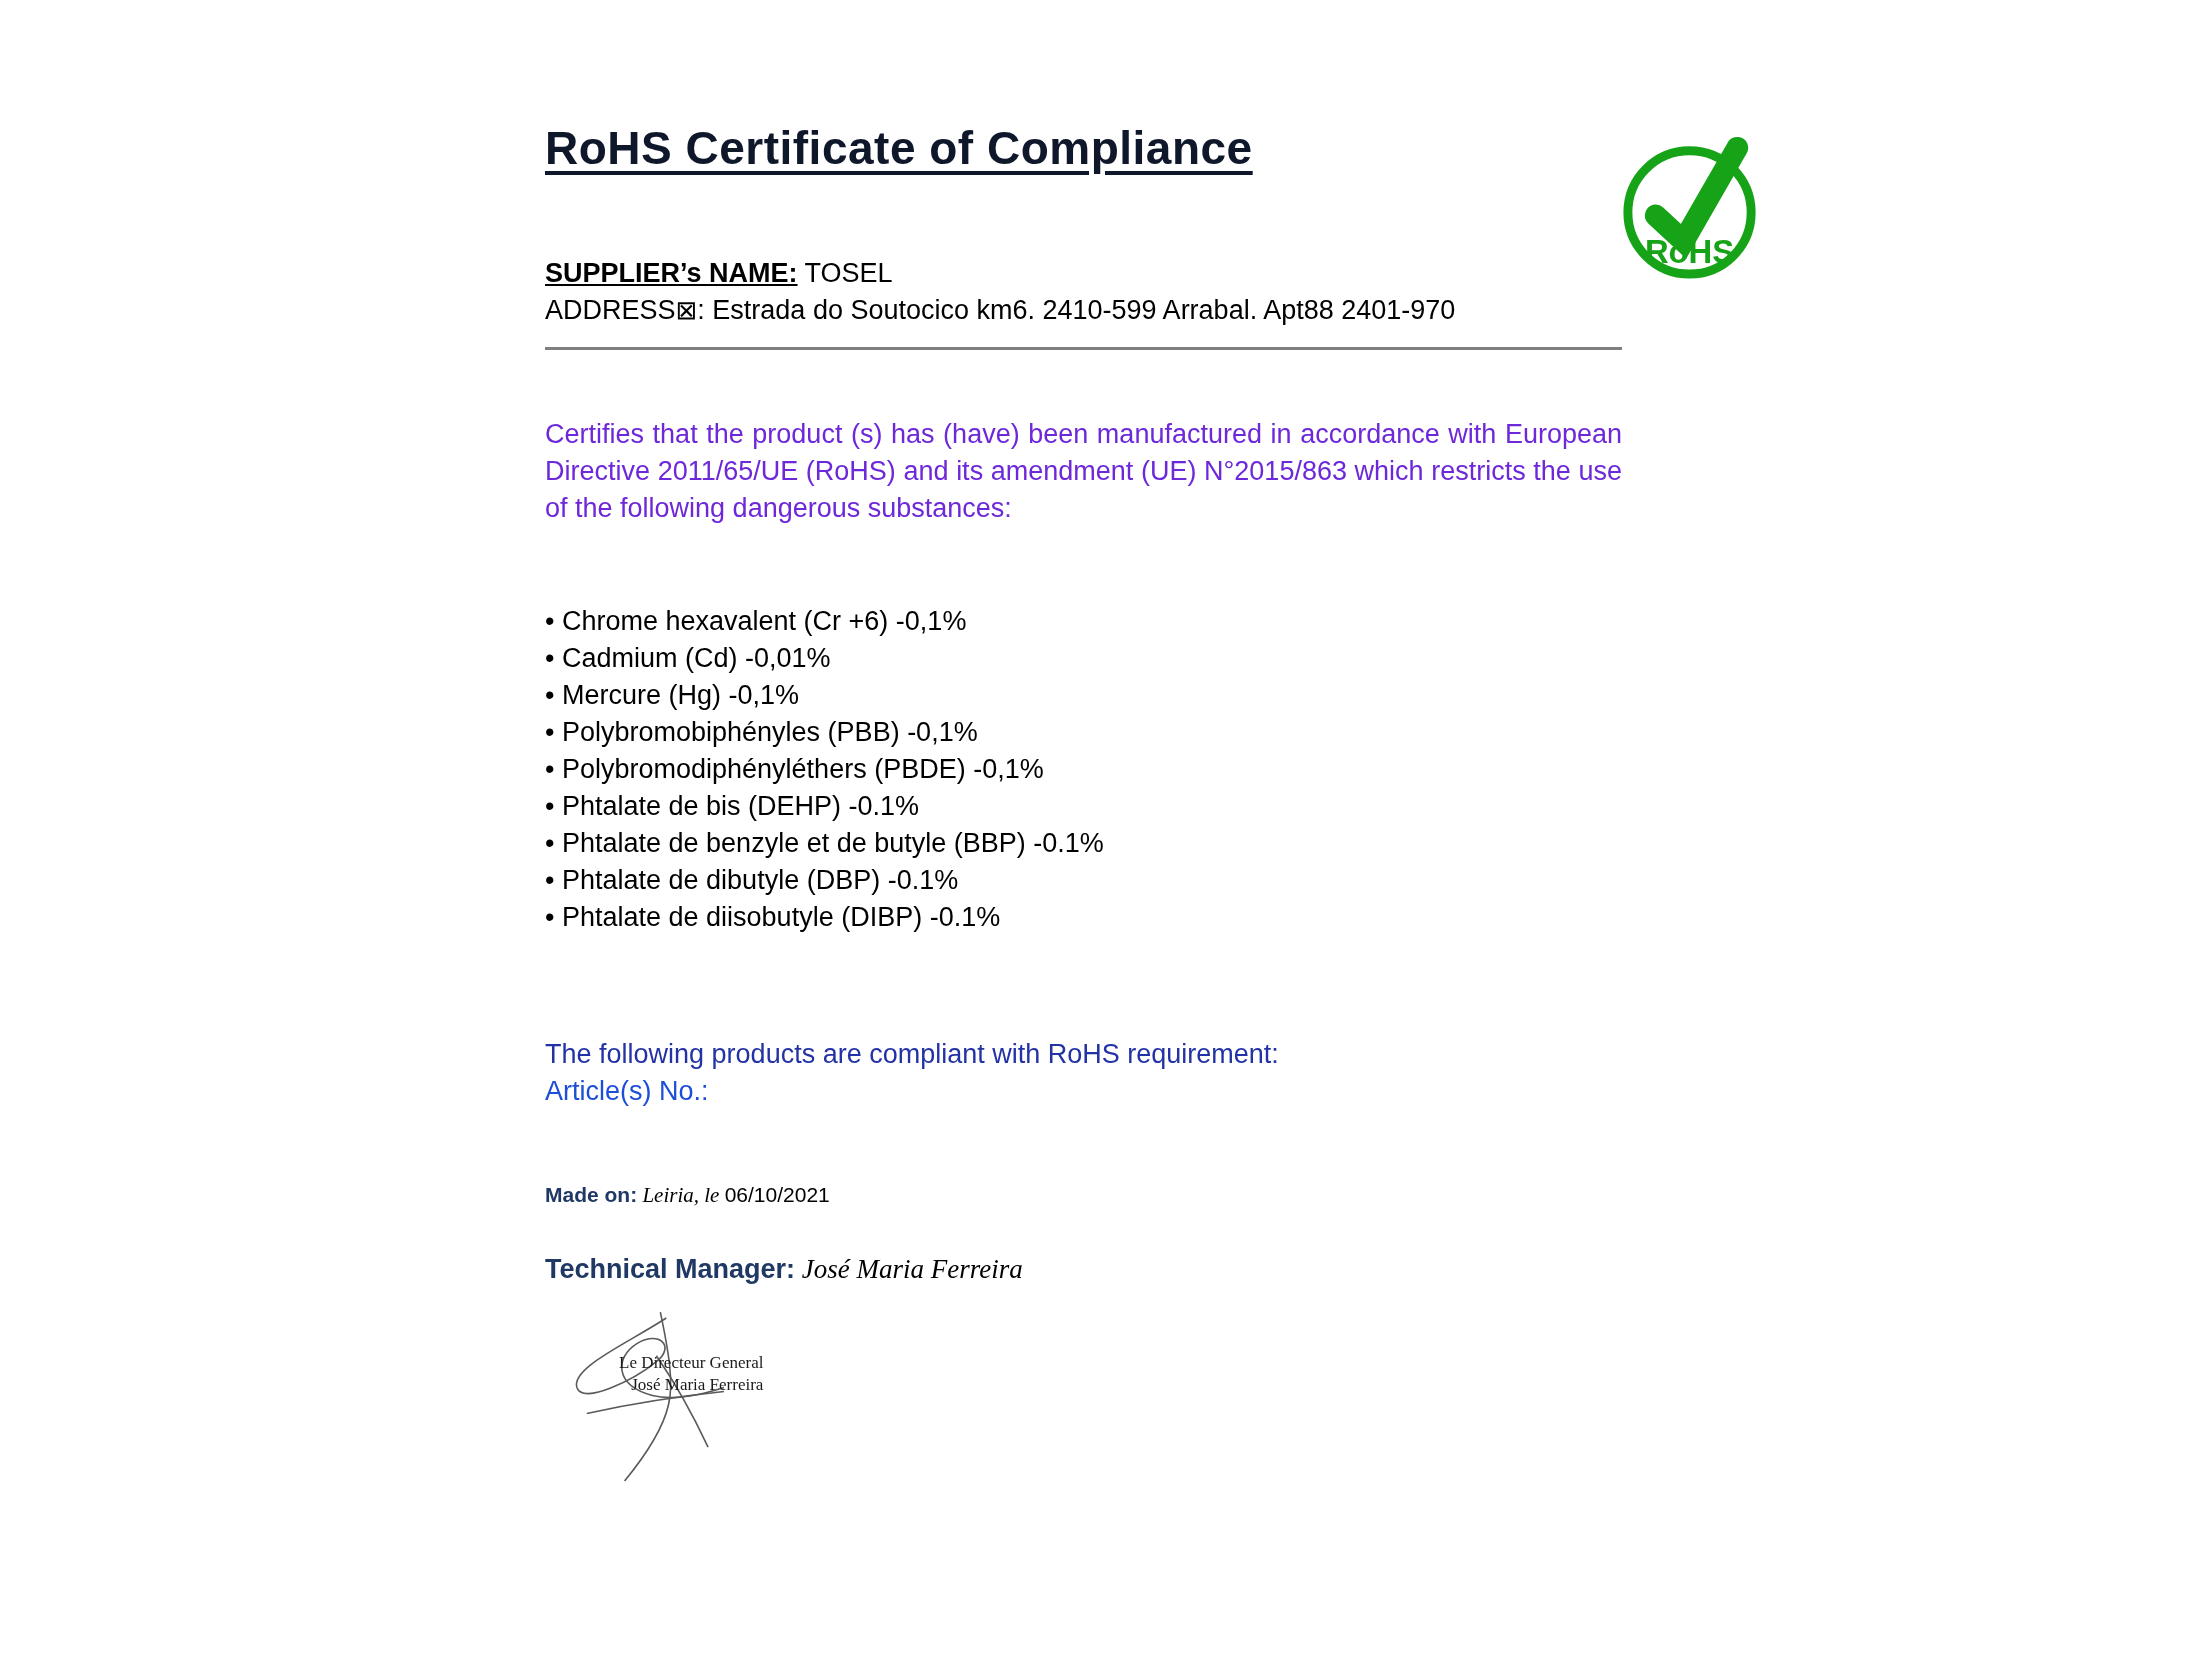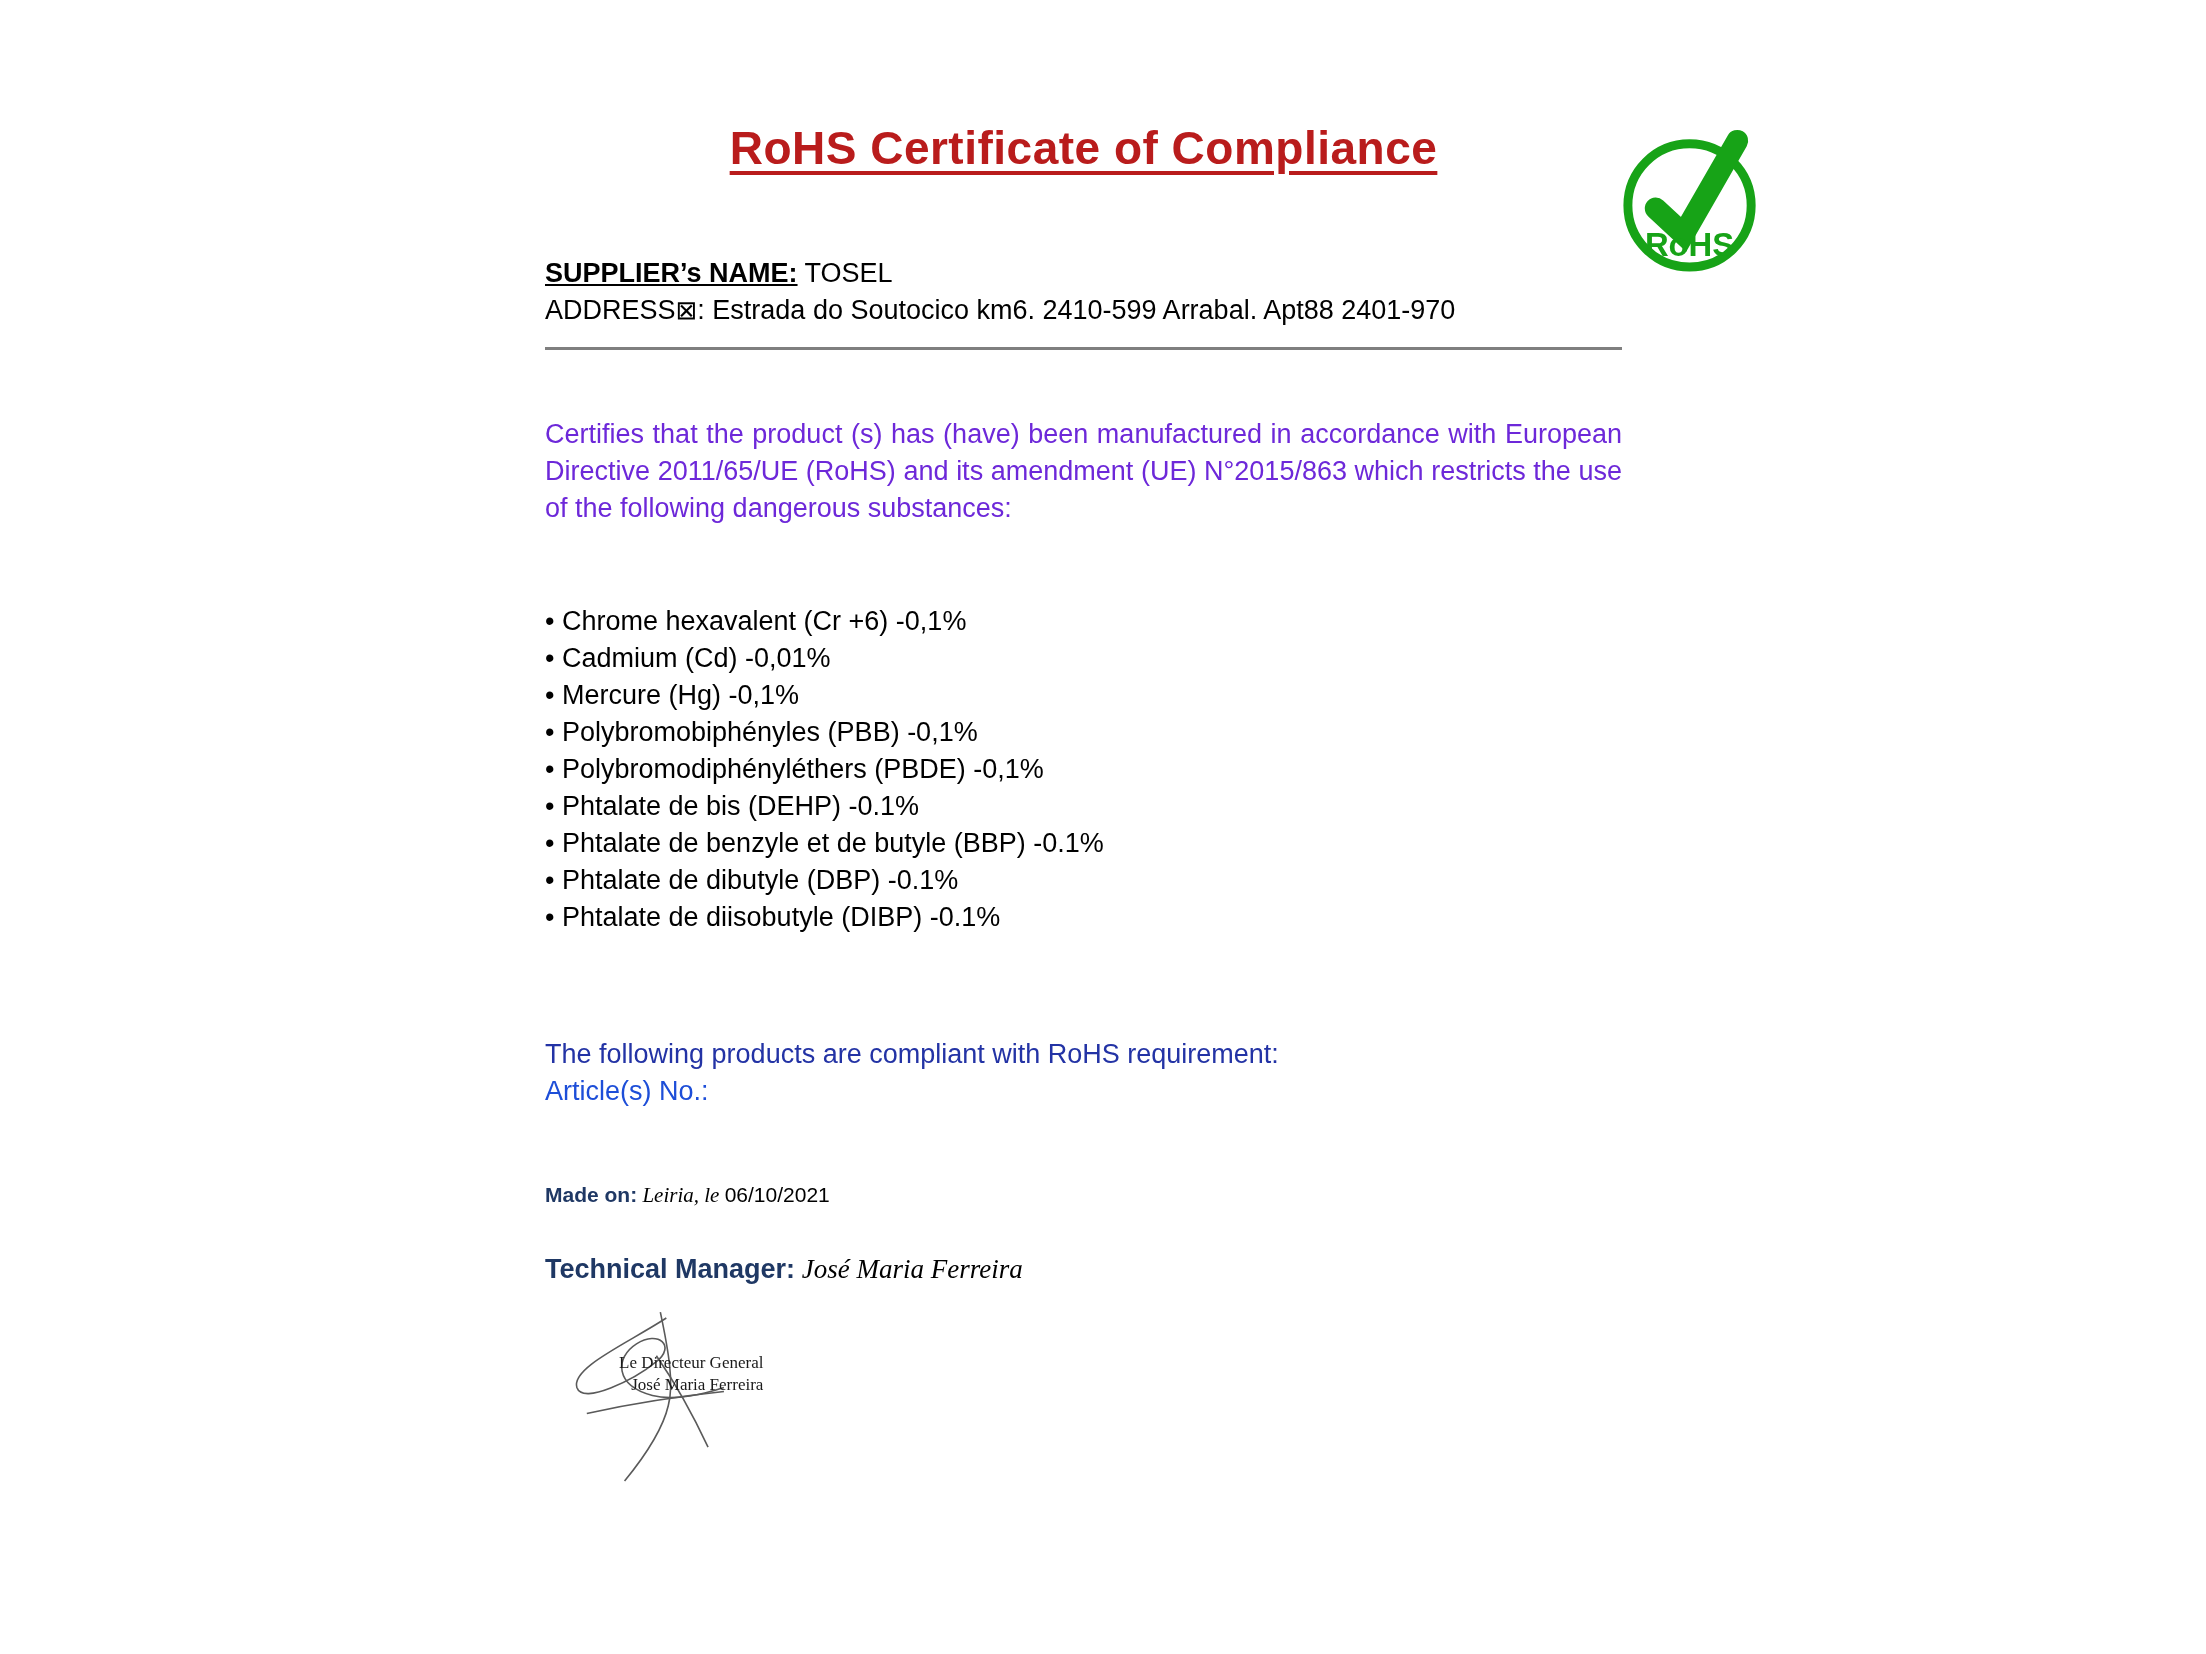--- a/index.html
+++ b/index.html
@@ -9,24 +9,24 @@
     font-family: "Liberation Sans", sans-serif;
     color: #000000;
     overflow: hidden;
     position: relative;
   }
   .page { position: relative; width: 2207px; height: 1655px; background: #ffffff; }
   .content { position: absolute; left: 545px; top: 0; width: 1077px; }
 
   .doc-title {
     margin: 121px 0 80px 0;
-    text-align: center;
+    text-align: left;
     font-size: 46px;
     font-weight: bold;
-    color: #b91c1c;
+    color: #0f172a;
     text-decoration: underline;
     text-underline-offset: 7px;
     letter-spacing: 0.5px;
   }
 
   .supplier { font-size: 27px; line-height: 37px; color: #000; }
   .supplier .lbl-bold { font-weight: bold; text-decoration: underline; }
   .glyph { font-size: 26px; }
   .computer-icon-svg { display: inline-block; vertical-align: -3px; margin: 0 2px; }
 
@@ -72,21 +72,21 @@
   .signature-text {
     position: absolute;
     left: 62px; top: 42px;
     font-family: "Liberation Serif", serif;
     font-size: 17px;
     line-height: 22px;
     color: #1a1a1a;
     white-space: nowrap;
   }
 
-  .rohs-logo { position: absolute; left: 1610px; top: 111px; width: 169px; height: 174px; }
+  .rohs-logo { position: absolute; left: 1610px; top: 118px; width: 169px; height: 174px; }
 </style>
 </head>
 <body>
 
 <div class="page">
 
   <div class="rohs-logo">
     <svg width="169" height="174" viewBox="0 0 170 175">
       <circle cx="80" cy="95" r="62" fill="#ffffff" stroke="#17A317" stroke-width="9"></circle>
       <path d="M46 98 L74 124 L128 30" fill="none" stroke="#17A317" stroke-width="22" stroke-linecap="round" stroke-linejoin="miter"></path>

